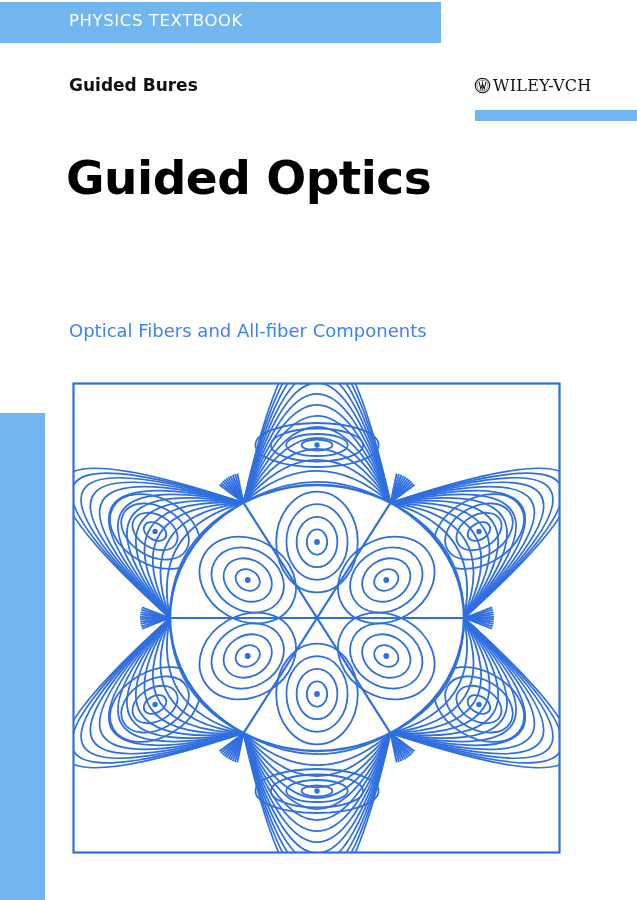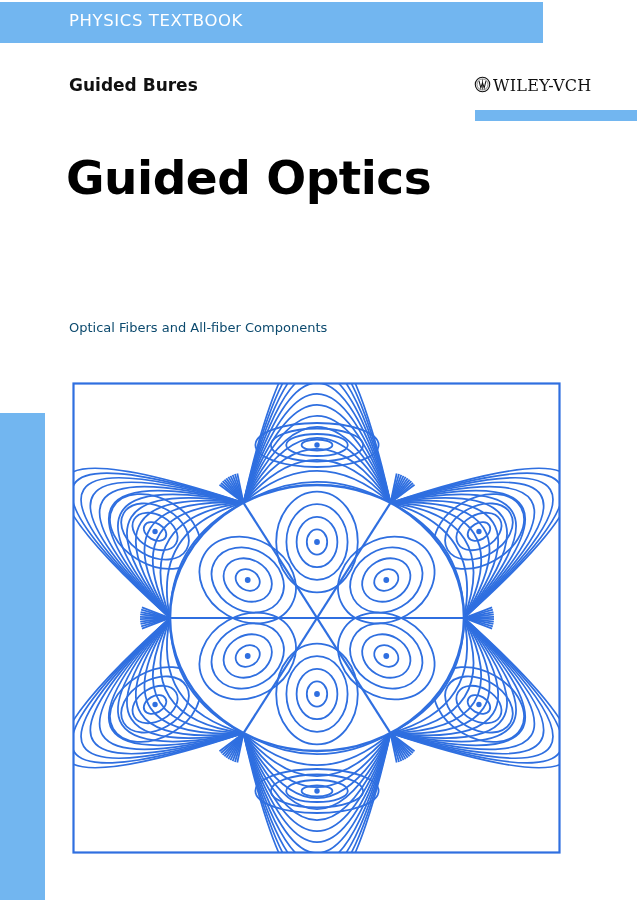--- a/index.html
+++ b/index.html
@@ -1,24 +1,24 @@
 <!DOCTYPE html>
 <html><head>
 <meta charset="utf-8">
 <style>
   html, body { margin:0; padding:0; background:#ffffff; }
   body { width:637px; height:900px; position:relative; overflow:hidden; font-family:"DejaVu Sans", sans-serif; }
-  .banner { position:absolute; left:0; top:2px; width:543px; height:41px; background:#72b6f0; }
+  .banner { position:absolute; left:0; top:2px; width:441px; height:41px; background:#72b6f0; }
   .banner-text { position:absolute; left:69px; top:9px; color:#ffffff; font-size:16.5px; letter-spacing:0.6px; font-family:"DejaVu Sans", sans-serif; }
   .author { position:absolute; left:69px; top:75px; font-size:17px; font-weight:bold; color:#111; font-family:"DejaVu Sans", sans-serif; }
-  .publisher { position:absolute; left:474px; top:76px; font-size:16px; color:#111; font-family:"DejaVu Serif", serif; display:flex; gap:2px; letter-spacing:0.3px; }
+  .publisher { position:absolute; left:474px; top:76px; font-size:16px; color:#111; font-family:"DejaVu Serif", serif; display:flex; align-items:center; gap:2px; letter-spacing:0.3px; }
   .publisher-logo { width:17px; height:17px; }
   .pub-bar { position:absolute; left:475px; top:110px; width:162px; height:11px; background:#72b6f0; }
   .title { position:absolute; left:66px; top:150px; font-size:47px; font-weight:bold; color:#000; letter-spacing:-0.5px; font-family:"DejaVu Sans", sans-serif; }
-  .subtitle { position:absolute; left:69px; top:320px; font-size:13px; color:#0c4a6e; font-family:"DejaVu Sans", sans-serif; }
+  .subtitle { position:absolute; left:69px; top:320px; font-size:18px; color:#3b82f6; font-family:"DejaVu Sans", sans-serif; }
   .left-bar { position:absolute; left:0; top:413px; width:45px; height:487px; background:#72b6f0; }
   .figure { position:absolute; left:72px; top:382px; width:489px; height:472px; }
   .figure svg { display:block; }
 </style>
 </head>
 <body>
 
 <div class="banner">
   <span class="banner-text">PHYSICS TEXTBOOK</span>
 </div>

